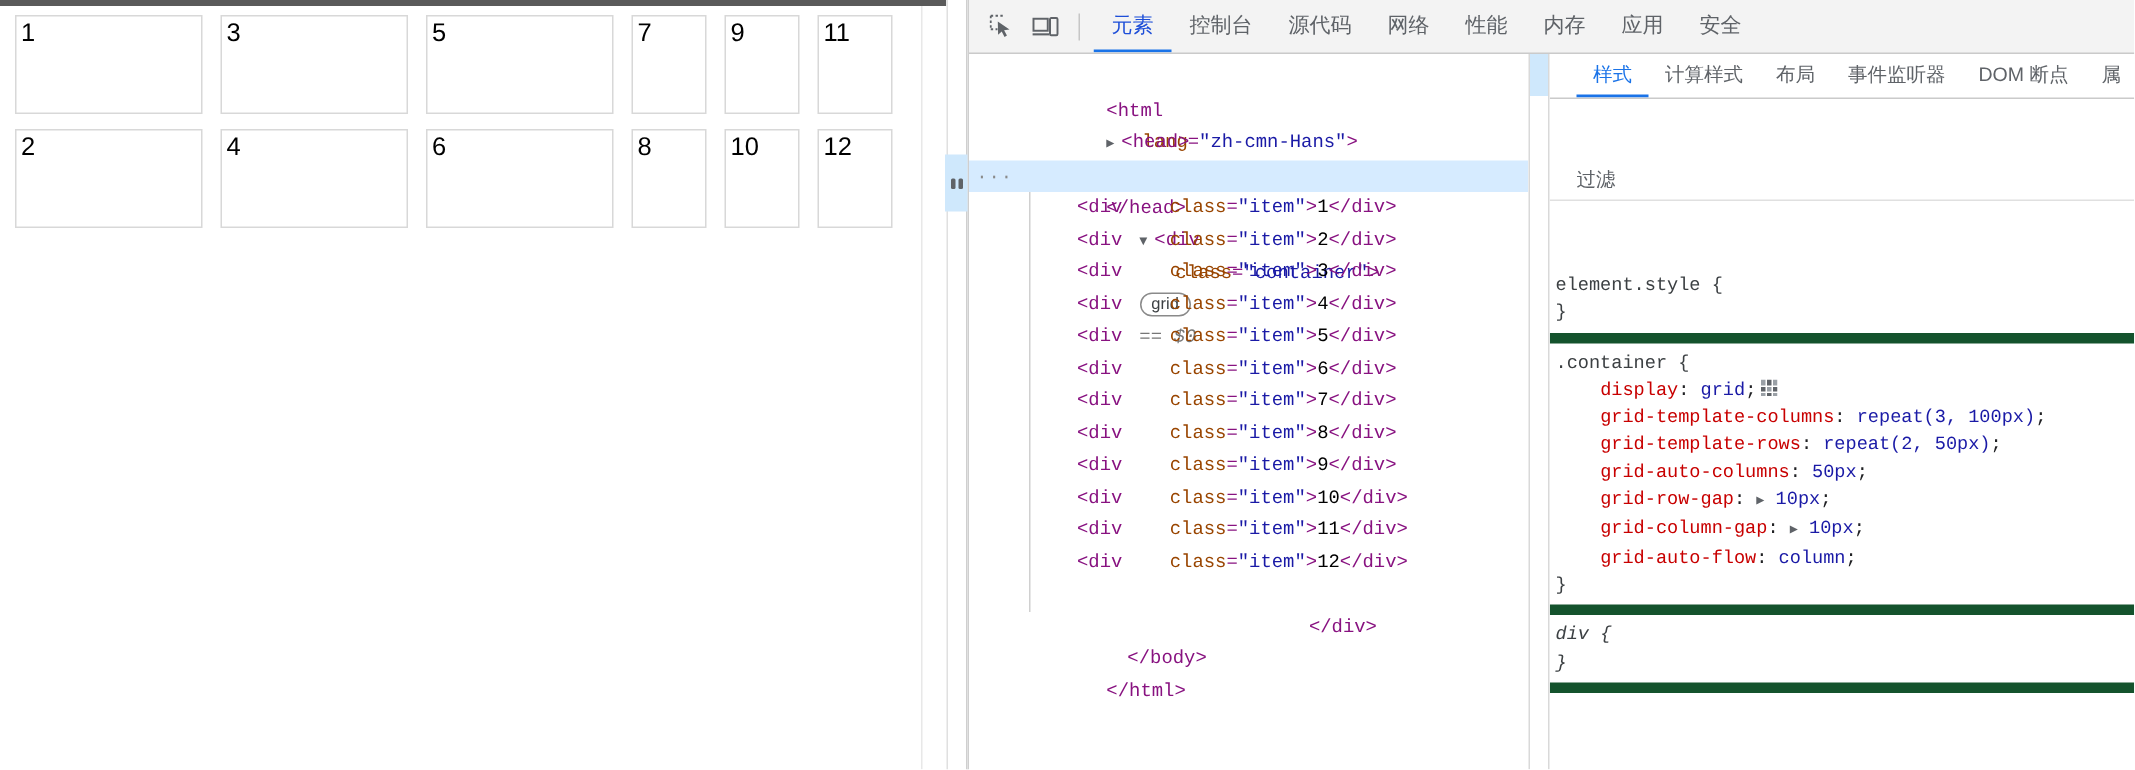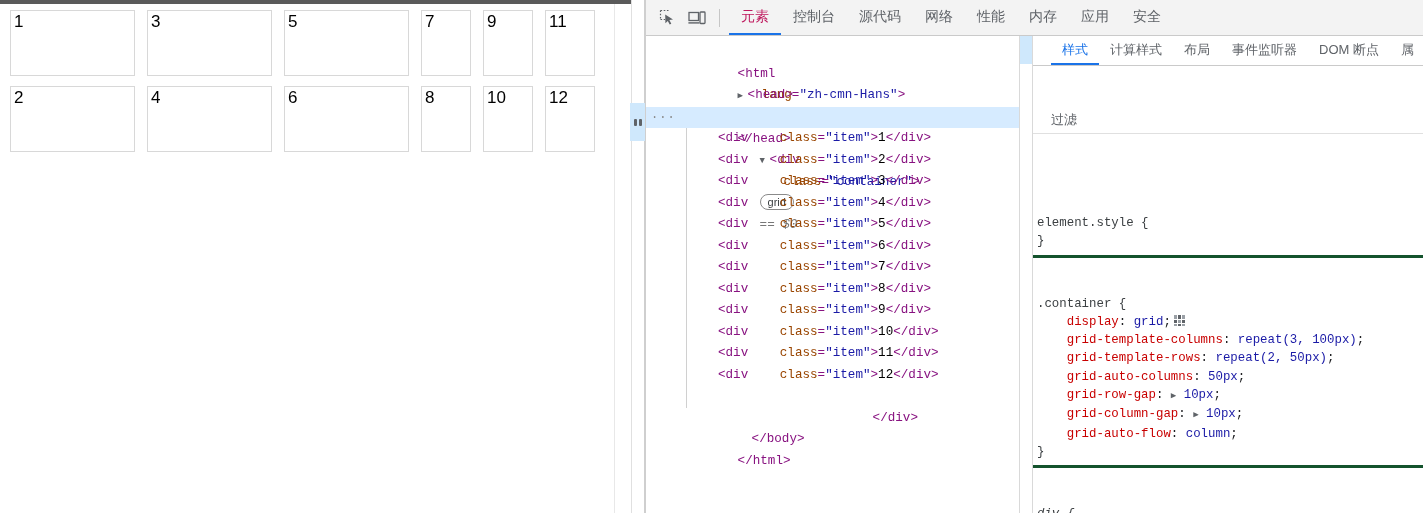--- a/index.html
+++ b/index.html
@@ -151,21 +151,21 @@
     padding: 0 12px;
     font-size: 14px;
     color: #5f6368;
     white-space: nowrap;
     cursor: pointer;
     border-bottom: 2px solid transparent;
     box-sizing: border-box;
     font-family: "Liberation Sans", sans-serif;
   }
   .dt-tab.active {
-    color: #be185d;
+    color: #1d4ed8;
     border-bottom-color: #1a73e8;
   }
   .dt-tab .beta-ico {
     margin-left: 6px;
     font-size: 14px;
     color: #8a8a8a;
   }
 
   .dt-body {
     display: flex;
@@ -310,23 +310,22 @@
   .rules {
     flex: 1 1 auto;
     overflow: hidden;
     font-family: "Liberation Mono", monospace;
     font-size: 12.4px;
     line-height: 18.3px;
     padding-top: 2px;
   }
   .rule {
     padding: 4px 0 4px 4px;
-    border-bottom: 3px solid #14532d;
+    border-bottom: 7px solid #14532d;
     white-space: pre;
-    margin-top: 33px;
   }
   .rule.ua { font-style: italic; }
   .sel-name  { color: #3c4043; }
   .prop      { color: #c80000; }
   .pval      { color: #1a1aa6; }
   .brace     { color: #3c4043; }
   .struck    { text-decoration: line-through; }
   .arrow-tog { color: #5f6368; font-size: 9px; }
   .grid-glyph {
     display: inline-block;

